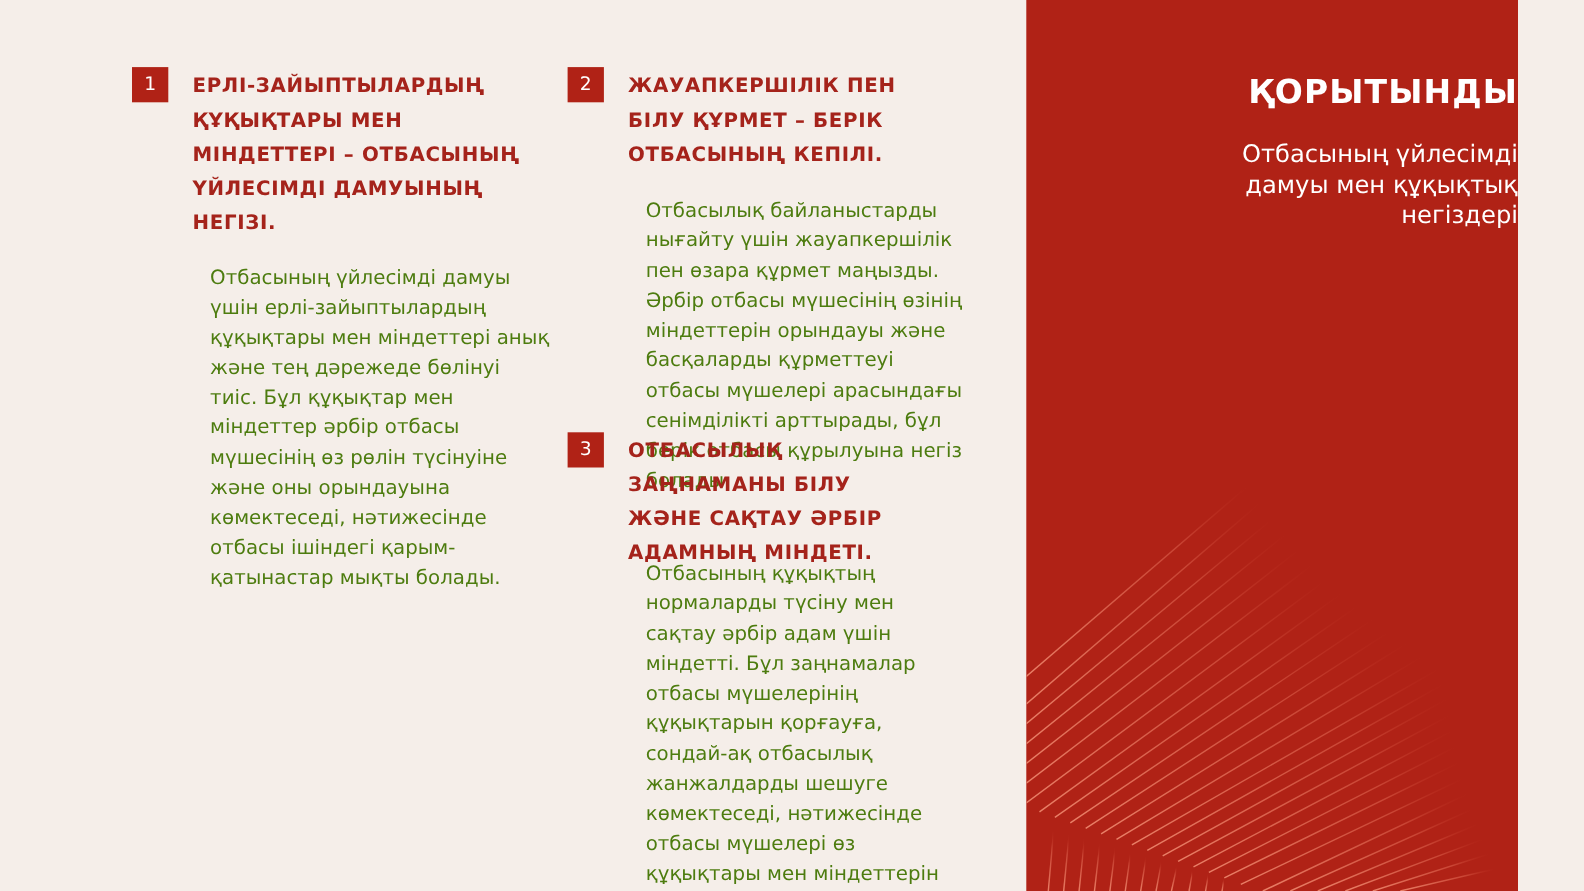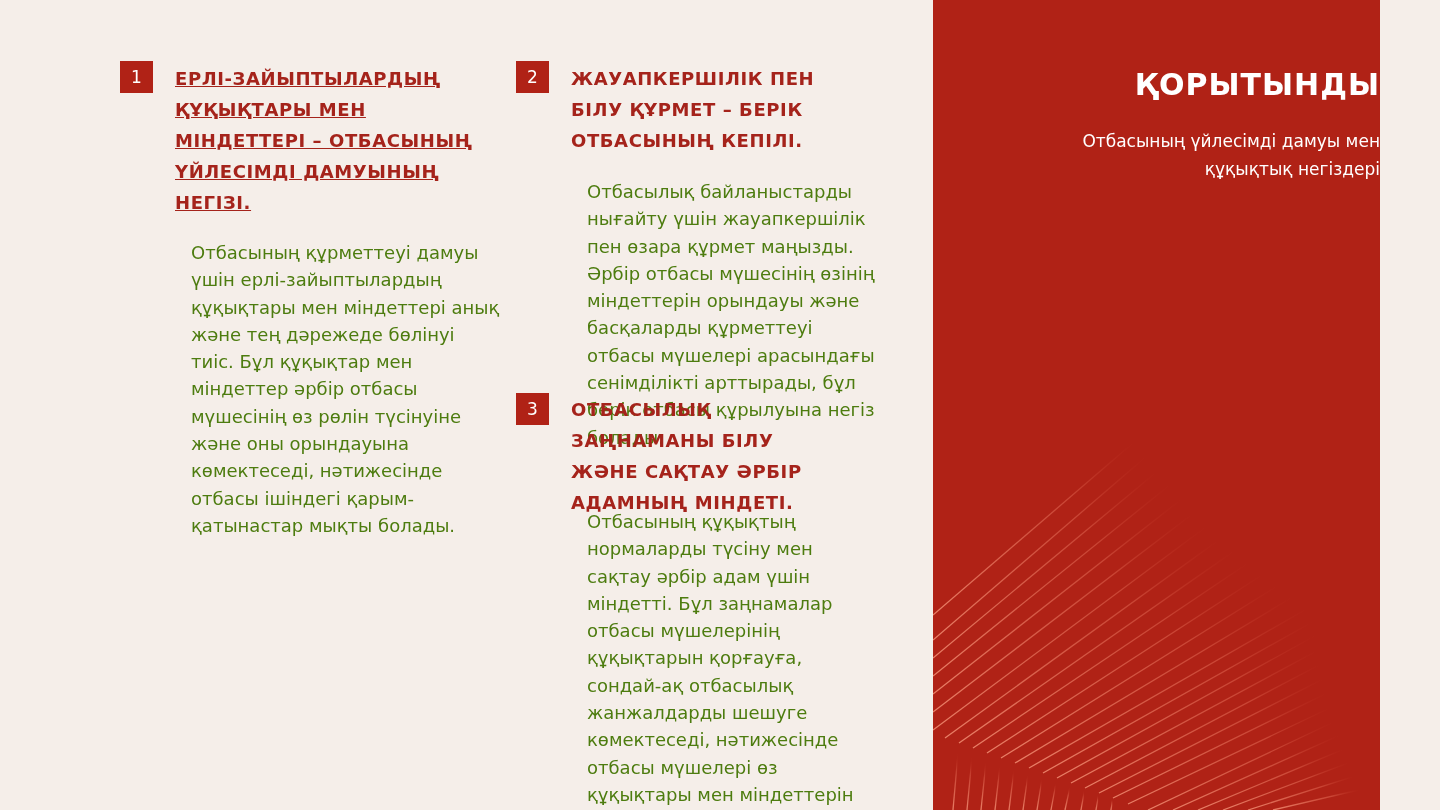--- a/index.html
+++ b/index.html
@@ -27,29 +27,29 @@
       background: #B02216; overflow: hidden;
     }
     .panel svg { position: absolute; left: 0; top: 0; }
     .panel-title {
       position: absolute; right: 60px; top: 60px; width: 300px; text-align: right;
       color: #fff; font-weight: bold; font-size: 30px; line-height: 50px;
       letter-spacing: 1px; margin: 0; z-index: 2; word-break: break-all;
     }
     .panel-subtitle {
       position: absolute; right: 60px; top: 127px; width: 330px; text-align: right;
-      color: #fff; font-size: 17px; line-height: 28px; margin: 0; z-index: 1;
+      color: #fff; font-size: 22px; line-height: 28px; margin: 0; z-index: 1;
     }
   </style>
 </head>
 <body>
 
 <div class="badge" style="left:120px; top:61px;">1</div>
-<h2 class="heading" style="left:175px; top:63px; width:310px;text-decoration:underline;">ЕРЛІ-ЗАЙЫПТЫЛАРДЫҢ ҚҰҚЫҚТАРЫ МЕН МІНДЕТТЕРІ – ОТБАСЫНЫҢ ҮЙЛЕСІМДІ ДАМУЫНЫҢ НЕГІЗІ.</h2>
-<p class="body-text" style="left:175px; top:223px; width:310px;">Отбасының құрметтеуі дамуы үшін ерлі-зайыптылардың құқықтары мен міндеттері анық және тең дәрежеде бөлінуі тиіс. Бұл құқықтар мен міндеттер әрбір отбасы мүшесінің өз рөлін түсінуіне және оны орындауына көмектеседі, нәтижесінде отбасы ішіндегі қарым-қатынастар мықты болады.</p>
+<h2 class="heading" style="left:175px; top:63px; width:310px;">ЕРЛІ-ЗАЙЫПТЫЛАРДЫҢ ҚҰҚЫҚТАРЫ МЕН МІНДЕТТЕРІ – ОТБАСЫНЫҢ ҮЙЛЕСІМДІ ДАМУЫНЫҢ НЕГІЗІ.</h2>
+<p class="body-text" style="left:175px; top:223px; width:310px;">Отбасының үйлесімді дамуы үшін ерлі-зайыптылардың құқықтары мен міндеттері анық және тең дәрежеде бөлінуі тиіс. Бұл құқықтар мен міндеттер әрбір отбасы мүшесінің өз рөлін түсінуіне және оны орындауына көмектеседі, нәтижесінде отбасы ішіндегі қарым-қатынастар мықты болады.</p>
 
 <div class="badge" style="left:516px; top:61px;">2</div>
 <h2 class="heading" style="left:571px; top:63px; width:300px;">ЖАУАПКЕРШІЛІК ПЕН БІЛУ ҚҰРМЕТ – БЕРІК ОТБАСЫНЫҢ КЕПІЛІ.</h2>
 <p class="body-text" style="left:571px; top:162px; width:295px;">Отбасылық байланыстарды нығайту үшін жауапкершілік пен өзара құрмет маңызды. Әрбір отбасы мүшесінің өзінің міндеттерін орындауы және басқаларды құрметтеуі отбасы мүшелері арасындағы сенімділікті арттырады, бұл берік отбасы құрылуына негіз болады.</p>
 
 <div class="badge" style="left:516px; top:393px;">3</div>
 <h2 class="heading" style="left:571px; top:394px; width:270px;">ОТБАСЫЛЫҚ ЗАҢНАМАНЫ БІЛУ ЖӘНЕ САҚТАУ ӘРБІР АДАМНЫҢ МІНДЕТІ.</h2>
 <p class="body-text" style="left:571px; top:492px; width:295px;">Отбасының құқықтың нормаларды түсіну мен сақтау әрбір адам үшін міндетті. Бұл заңнамалар отбасы мүшелерінің құқықтарын қорғауға, сондай-ақ отбасылық жанжалдарды шешуге көмектеседі, нәтижесінде отбасы мүшелері өз құқықтары мен міндеттерін біле отырып, бейбітшілік пен келісімді сақтай алады.</p>
 
 <div class="panel">

